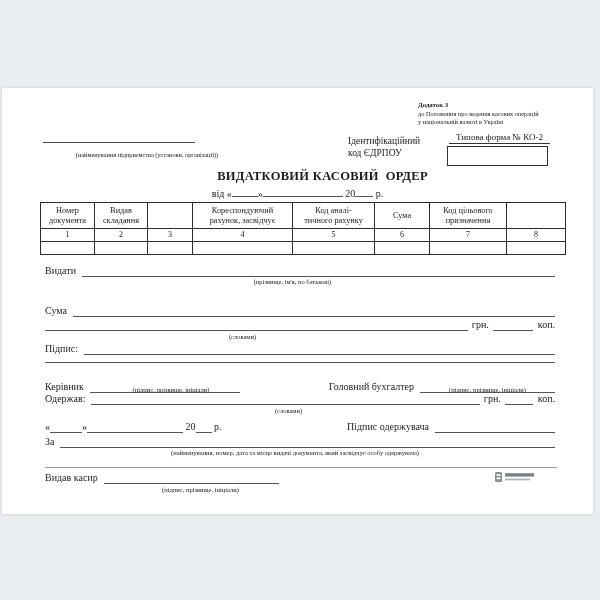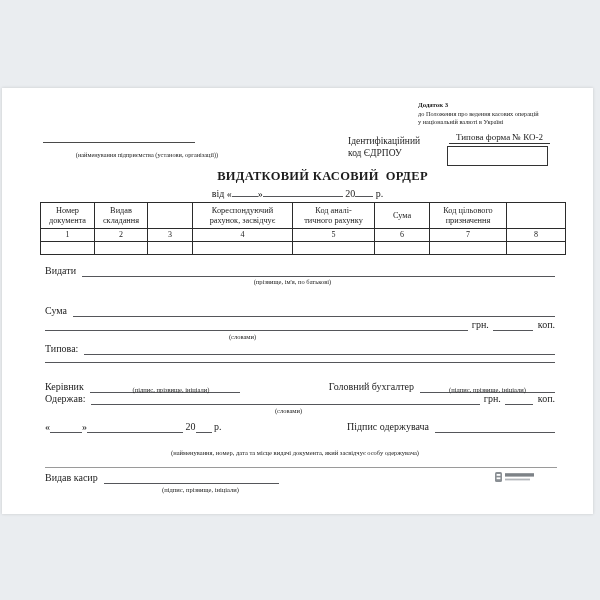--- a/index.html
+++ b/index.html
@@ -136,21 +136,21 @@
     </div>
     <div class="row" style="top:230px">
       <span class="fl"></span>
       <span class="lbl" style="margin:0 4px">грн.</span>
       <span class="fx" style="width:40px"></span>
       <span class="lbl" style="margin:0 0 0 5px">коп.</span>
     </div>
     <div class="cap" style="left:43px; right:153px; top:245px">(словами)</div>
 
     <div class="row" style="top:254px">
-      <span class="lbl">Типова:</span>
+      <span class="lbl">Підпис:</span>
       <span class="fl"></span>
     </div>
     <div class="hline" style="left:43px; right:38px; top:274px"></div>
 
     <div class="row" style="top:292px">
       <span class="lbl">Керівник</span>
       <span class="fx" style="width:150px"></span>
       <span class="sp"></span>
       <span class="lbl">Головний бухгалтер</span>
       <span class="fx" style="width:135px"></span>
@@ -173,20 +173,24 @@
       <span class="lbl" style="margin-right:0">»</span>
       <span class="fx" style="width:96px"></span>
       <span class="lbl" style="margin-right:0"> 20</span>
       <span class="fx" style="width:16px"></span>
       <span class="lbl"> р.</span>
       <span class="sp"></span>
       <span class="lbl">Підпис одержувача</span>
       <span class="fx" style="width:120px"></span>
     </div>
 
+    <div class="row" style="top:347px">
+      <span class="lbl">За</span>
+      <span class="fl"></span>
+    </div>
     <div class="cap" style="left:43px; right:48px; top:361px">(найменування, номер, дата та місце видачі документа, який засвідчує особу одержувача)</div>
 
     <div class="hline" style="left:43px; right:36px; top:379px; border-top-color:#9a9a9a"></div>
 
     <div class="row" style="top:383px">
       <span class="lbl">Видав касир</span>
       <span class="fx" style="width:175px"></span>
     </div>
     <div class="cap" style="left:111px; width:175px; top:398px">(підпис, прізвище, ініціали)</div>
 

